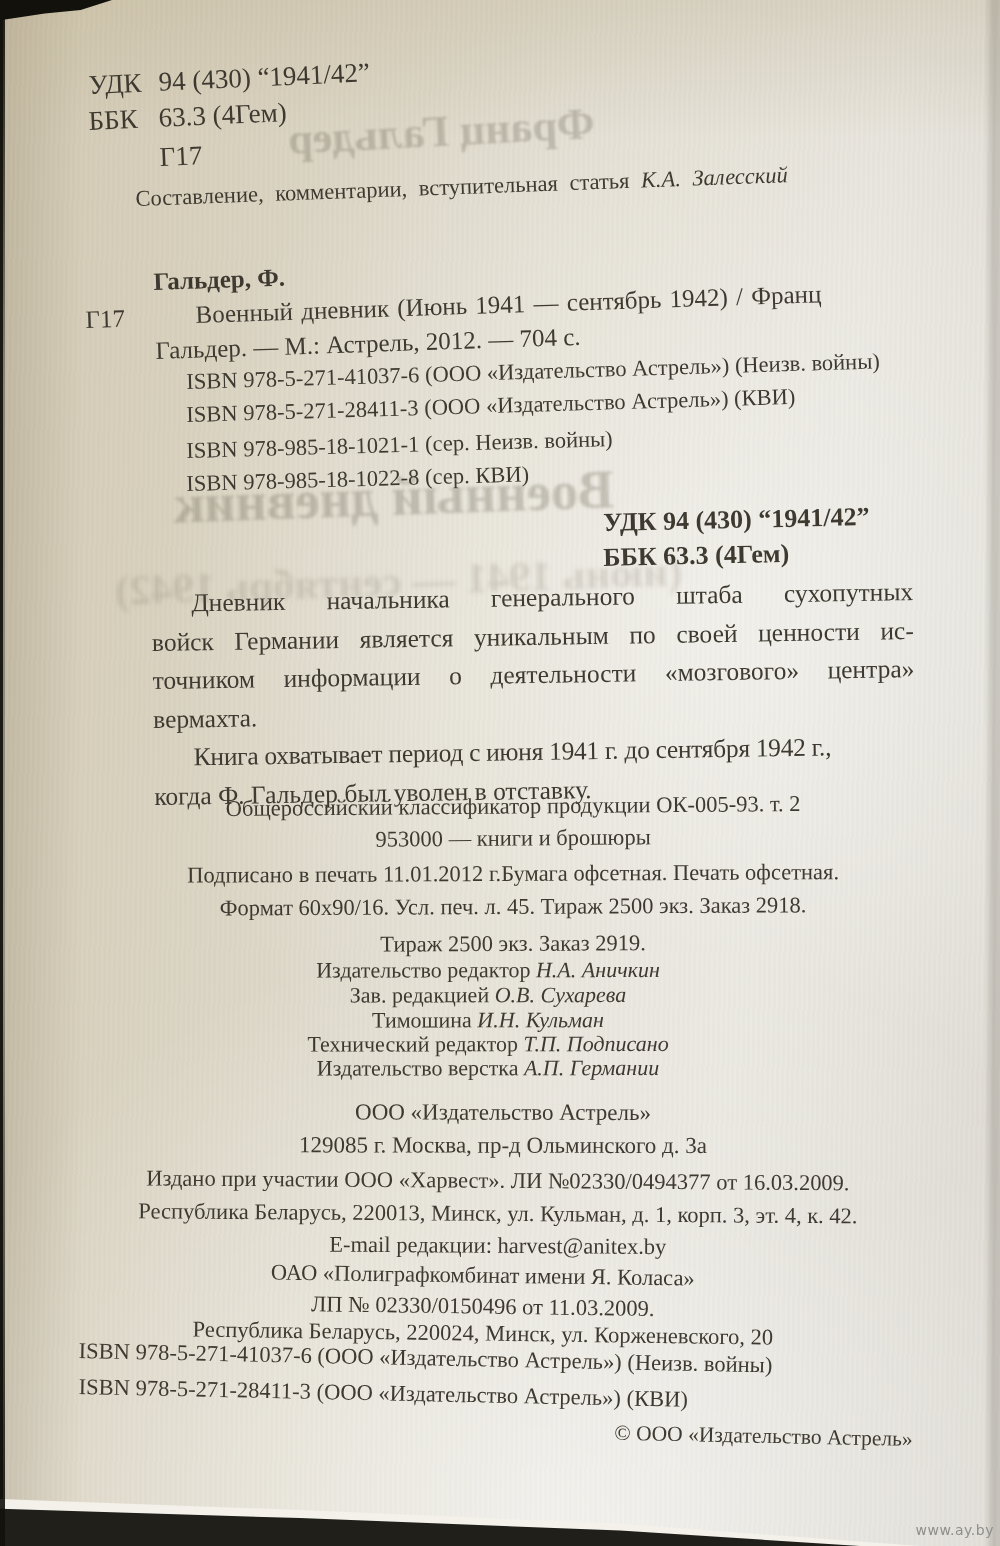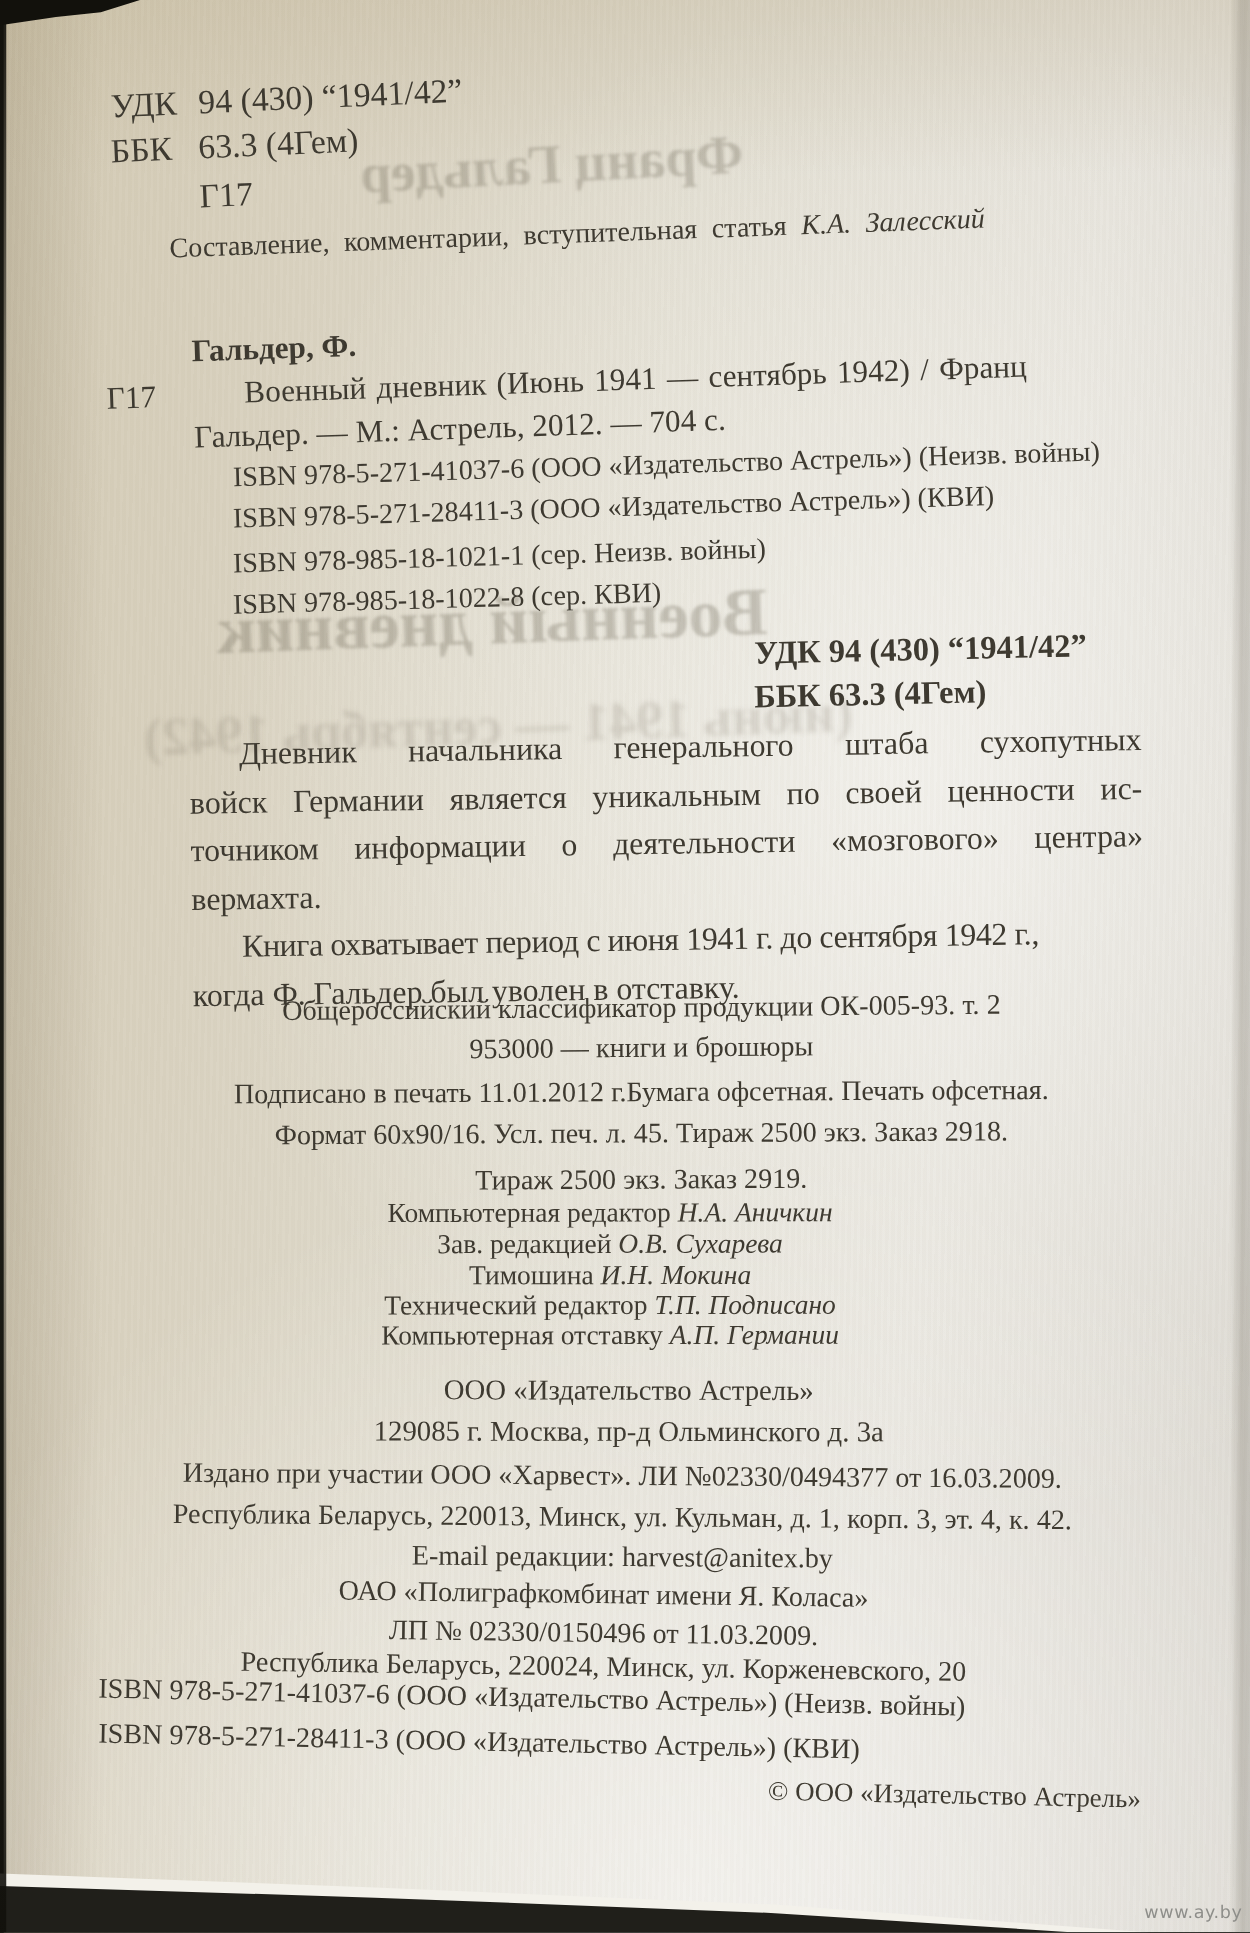--- a/index.html
+++ b/index.html
@@ -82,37 +82,37 @@
     </div>
 
     <div class="txt center" style="left:105px;top:797px;width:810px;font-size:22.5px;transform:rotate(-0.5deg);">Общероссийский классификатор продукции ОК-005-93. т. 2</div>
     <div class="txt center" style="left:105px;top:829px;width:810px;font-size:22.5px;transform:rotate(-0.5deg);">953000 — книги и брошюры</div>
 
     <div class="txt center" style="left:105px;top:863px;width:810px;font-size:22.5px;transform:rotate(-0.3deg);">Подписано в печать 11.01.2012 г.Бумага офсетная. Печать офсетная.</div>
     <div class="txt center" style="left:105px;top:896px;width:810px;font-size:22.5px;transform:rotate(-0.3deg);">Формат 60х90/16.  Усл. печ. л. 45.   Тираж 2500 экз. Заказ 2918.</div>
     <div class="txt center" style="left:105px;top:933px;width:810px;font-size:22.5px;transform:rotate(-0.3deg);">Тираж 2500 экз. Заказ  2919.</div>
 
     <div class="txt center" style="left:80px;top:958px;width:810px;font-size:22px;transform:rotate(-0.1deg);">
-      <span>Компьютерная редактор</span>
+      <span>Издательство редактор</span>
       <span class="it">Н.А. Аничкин</span>
     </div>
     <div class="txt center" style="left:80px;top:983px;width:810px;font-size:22px;transform:rotate(-0.1deg);">
       <span>Зав. редакцией</span>
       <span class="it">О.В. Сухарева</span>
     </div>
     <div class="txt center" style="left:80px;top:1008px;width:810px;font-size:22px;transform:rotate(-0.1deg);">
       <span>Тимошина</span>
-      <span class="it">И.Н. Мокина</span>
+      <span class="it">И.Н. Кульман</span>
     </div>
     <div class="txt center" style="left:80px;top:1032px;width:810px;font-size:22px;transform:rotate(-0.1deg);">
       <span>Технический редактор</span>
       <span class="it">Т.П. Подписано</span>
     </div>
     <div class="txt center" style="left:80px;top:1056px;width:810px;font-size:22px;transform:rotate(-0.1deg);">
-      <span>Компьютерная отставку</span>
+      <span>Издательство верстка</span>
       <span class="it">А.П. Германии</span>
     </div>
 
     <div class="txt center" style="left:95px;top:1099px;width:810px;font-size:23px;transform:rotate(0.1deg);">ООО «Издательство Астрель»</div>
     <div class="txt center" style="left:95px;top:1132px;width:810px;font-size:23px;transform:rotate(0.1deg);">129085 г. Москва, пр-д Ольминского д. 3а</div>
 
     <div class="txt center" style="left:85px;top:1165px;width:820px;font-size:22.5px;transform:rotate(0.4deg);">Издано при участии ООО «Харвест». ЛИ №02330/0494377 от 16.03.2009.</div>
     <div class="txt center" style="left:85px;top:1198px;width:820px;font-size:22.5px;transform:rotate(0.4deg);">Республика Беларусь, 220013, Минск, ул. Кульман, д. 1, корп. 3, эт. 4, к. 42.</div>
     <div class="txt center" style="left:85px;top:1230px;width:820px;font-size:22.5px;transform:rotate(0.4deg);">E-mail редакции:  harvest@anitex.by</div>
 

